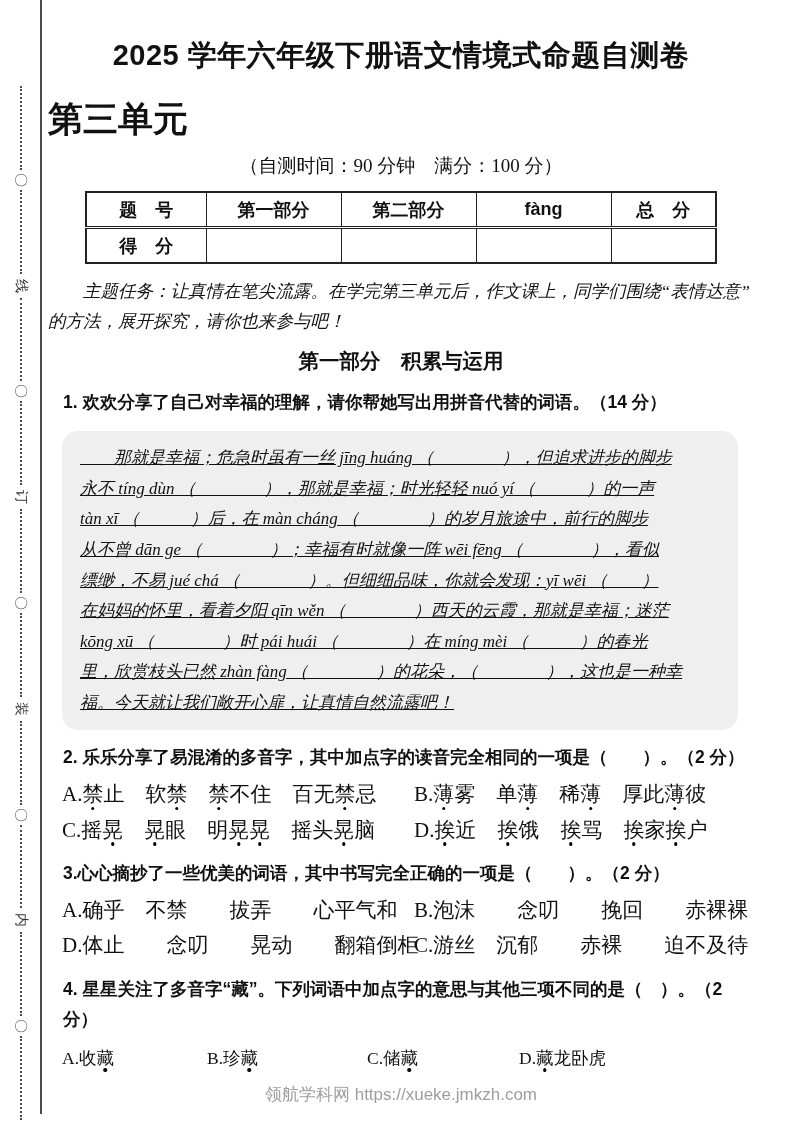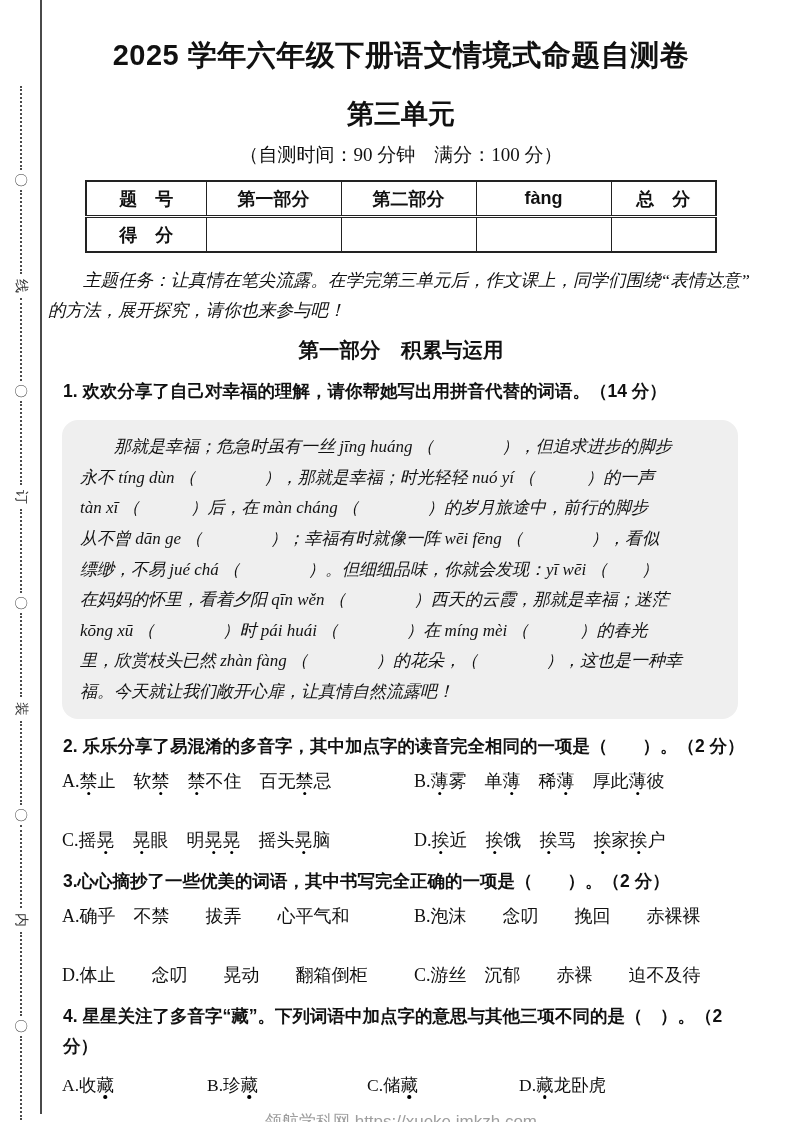--- a/index.html
+++ b/index.html
@@ -14,45 +14,45 @@
                  display:flex;flex-direction:column;align-items:center;}
   .dl{flex:1 1 auto;width:0;border-left:2px dotted #4b4b4b;min-height:14px;}
   .circ{font-size:14px;line-height:1;color:#333;margin:3px 0;font-family:"Liberation Sans",sans-serif;}
   .mchar{display:inline-block;transform:rotate(90deg);font-size:14px;color:#333;margin:3px 0;
          font-family:"Liberation Sans",sans-serif;}
 
   .content{position:absolute;left:48px;top:0;width:706px;}
 
   h1.title{margin:36px 0 12px;text-align:center;font-family:"Liberation Sans",sans-serif;
            font-weight:700;font-size:29px;letter-spacing:.5px;}
-  h2.unit{margin:20px 0 0;text-align:center;font-family:"Liberation Sans",sans-serif;
-          font-weight:700;font-size:27px;}
+  h2.unit{margin:20px 0 0;font-family:"Liberation Sans",sans-serif;
+          font-weight:700;font-size:35px;}
   .meta{margin:10px 0 0;text-align:center;font-size:19px;}
 
   table.score{margin:12px auto 0;border-collapse:collapse;table-layout:fixed;width:630px;padding-left:13px;}
   table.score td{border:1.6px solid #222;height:31px;text-align:center;vertical-align:middle;
                  font-family:"Liberation Sans",sans-serif;font-weight:600;font-size:18px;}
   table.score{border:2px solid #222;}
   table.score tr:first-child td{border-bottom:3px double #222;}
 
   p.theme{margin:13px 0 0;font-size:17.5px;line-height:1.7;font-style:italic;text-indent:2em;}
 
   h3.part{margin:10px 0 0;text-align:center;font-family:"Liberation Sans",sans-serif;
           font-weight:700;font-size:20.5px;}
   .sec{margin:15px 0 0;font-family:"Liberation Sans",sans-serif;font-weight:700;font-size:18.5px;}
 
   .stem{margin:12px 0 0;padding-left:15px;font-family:"Liberation Sans",sans-serif;
         font-weight:600;font-size:17.5px;line-height:1.75;}
 
   .passage{margin:14px 0 0 14px;width:640px;background:#efefef;border-radius:16px;
            padding:12px 18px 12px 18px;font-size:17px;line-height:1.8;font-style:italic;}
-  .passage .pl{white-space:nowrap;}
+  .passage .pl{white-space:nowrap;text-decoration:underline;}
 
   .opts2{margin:6px 0 0;padding-left:14px;display:grid;grid-template-columns:352px 1fr;
-         row-gap:32px;font-size:18px;line-height:1.5;}
+         row-gap:4px;font-size:21px;line-height:1.5;}
   .opts4{margin:10px 0 0;padding-left:14px;display:grid;
          grid-template-columns:145px 160px 152px auto;font-size:17.5px;line-height:1.5;}
   .opt{white-space:nowrap;}
 
   .dot-em{position:relative;}
   .dot-em::after{content:"";position:absolute;left:50%;bottom:-4px;transform:translateX(-50%);
                  width:3.5px;height:3.5px;border-radius:50%;background:#000;}
 
   .watermark{margin:12px 0 0;text-align:center;color:#9e9e9e;font-size:17px;
              font-family:"Liberation Sans",sans-serif;}

